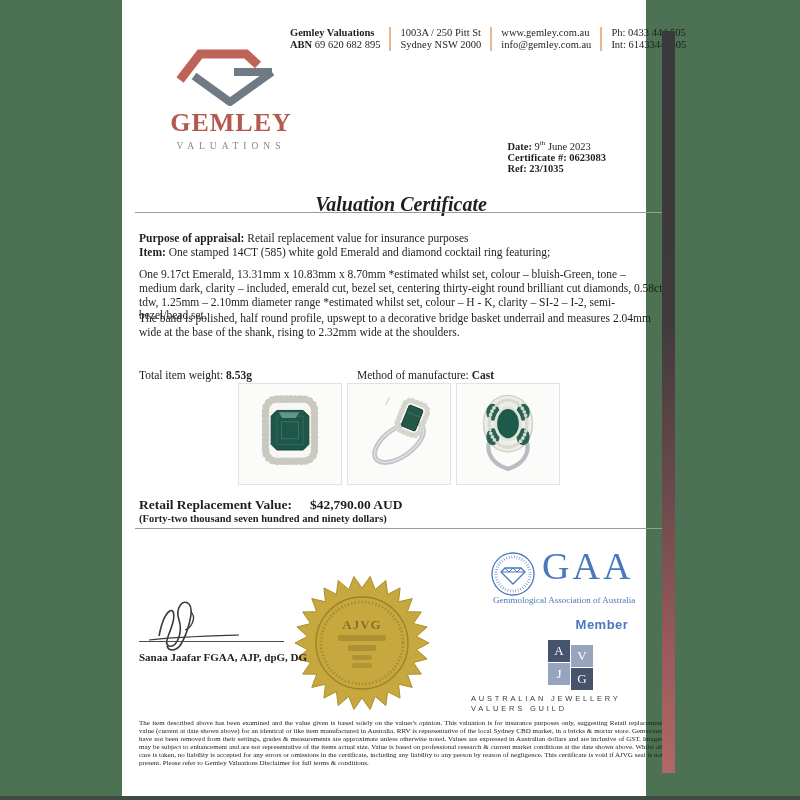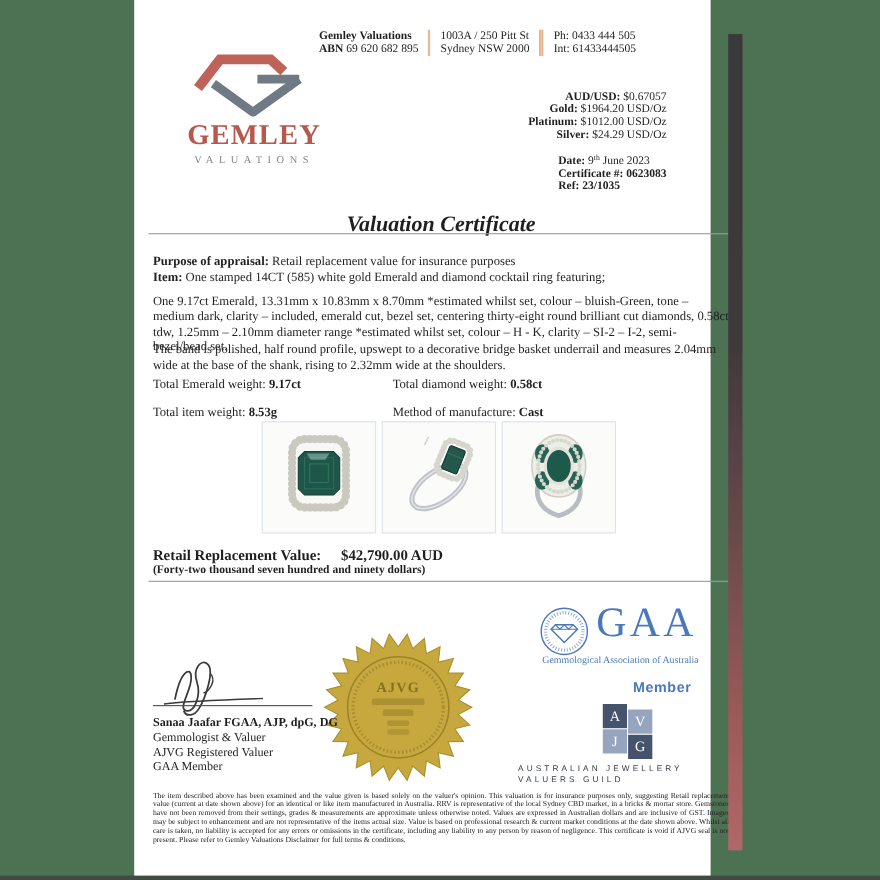--- a/index.html
+++ b/index.html
@@ -64,65 +64,59 @@
       <div class="brandcol">
         <div class="b">Gemley Valuations</div>
         <div><span class="b">ABN</span> <span>69 620 682 895</span></div>
       </div>
       <div class="vdiv"></div>
       <div class="brandcol">
         <div>1003A / 250 Pitt St</div>
         <div>Sydney NSW 2000</div>
       </div>
       <div class="vdiv"></div>
+      <div class="brandcol">
+        <div>www.gemley.com.au</div>
+        <div>info@gemley.com.au</div>
+      </div>
       <div class="vdiv"></div>
       <div class="brandcol">
         <div>Ph: 0433 444 505</div>
         <div>Int: 61433444505</div>
       </div>
     </div>
 
     <svg class="abs" style="left:50px;top:44px;" width="118" height="62" viewBox="0 0 118 62">
       <polyline points="8,36 28,10 74,10 86,21" fill="none" stroke="#bf6258" stroke-width="9"></polyline>
       <line x1="100" y1="28" x2="62" y2="28" stroke="#6f7a84" stroke-width="8"></line>
       <polyline points="100,28 58,58 22,32" fill="none" stroke="#6f7a84" stroke-width="8"></polyline>
     </svg>
     <div class="logoword">GEMLEY</div>
     <div class="logosub">VALUATIONS</div>
 
-    <div class="rates">
-      <div><span class="b">AUD/USD:</span> <span>$0.67057</span></div>
-      <div><span class="b">Gold:</span> <span>$1964.20 USD/Oz</span></div>
-      <div><span class="b">Platinum:</span> <span>$1012.00 USD/Oz</span></div>
-      <div><span class="b">Silver:</span> <span>$24.29 USD/Oz</span></div>
-    </div>
 
     <div class="meta">
       <div><span class="b">Date:</span> <span>9</span><sup>th</sup><span> June 2023</span></div>
       <div class="b"><span>Certificate #:</span> <span>0623083</span></div>
       <div class="b"><span>Ref:</span> <span>23/1035</span></div>
     </div>
 
     <div class="title">Valuation Certificate</div>
     <div class="rule" style="top:212px;"></div>
 
     <div class="body-line" style="top:232px;">
       <span class="b">Purpose of appraisal:</span><span> Retail replacement value for insurance purposes</span>
     </div>
     <div class="body-line" style="top:246px;">
       <span class="b">Item:</span><span> One stamped 14CT (585) white gold Emerald and diamond cocktail ring featuring;</span>
     </div>
 
     <div class="body-line" style="top:268px;">One 9.17ct Emerald, 13.31mm x 10.83mm x 8.70mm *estimated whilst set, colour – bluish-Green, tone – medium dark, clarity – included, emerald cut, bezel set, centering thirty-eight round brilliant cut diamonds, 0.58ct tdw, 1.25mm – 2.10mm diameter range *estimated whilst set, colour – H - K, clarity – SI-2 – I-2, semi-bezel/bead set.</div>
     <div class="body-line" style="top:312px;">The band is polished, half round profile, upswept to a decorative bridge basket underrail and measures 2.04mm wide at the base of the shank, rising to 2.32mm wide at the shoulders.</div>
 
-    <div class="body-line" style="top:344px;">
-      <span><span>Total Emerald weight: </span><span class="b">9.17ct</span></span>
-      <span style="position:absolute;left:218px;"><span>Total diamond weight: </span><span class="b">0.58ct</span></span>
-    </div>
     <div class="body-line" style="top:369px;">
       <span><span>Total item weight: </span><span class="b">8.53g</span></span>
       <span style="position:absolute;left:218px;"><span>Method of manufacture: </span><span class="b">Cast</span></span>
     </div>
 
     <div class="photos">
       <div class="photo">
         <svg width="98" height="94" viewBox="0 0 104 98">
           <rect x="26" y="12" width="52" height="66" rx="12" fill="#f7f7f3" stroke="#c9c9c0" stroke-width="8" stroke-dasharray="0 5" stroke-linecap="round"></rect>
           <path d="M38,24 H66 L72,30 V60 L66,66 H38 L32,60 V30 Z" fill="#1e564a" stroke="#153f36" stroke-width="1"></path>
@@ -196,24 +190,19 @@
       <rect x="58" y="88" width="20" height="5" rx="2" fill="#8f7a26" opacity="0.4"></rect>
     </svg>
 
     <svg class="abs" style="left:25px;top:592px;" width="95" height="60" viewBox="0 0 95 60">
       <path d="M12,44 C18,14 30,12 26,30 C23,42 16,52 22,54 C30,56 36,40 32,28 C28,16 36,6 42,12 C48,18 40,42 34,52 C30,59 22,60 20,54" fill="none" stroke="#3a3a3a" stroke-width="1.6"></path>
       <path d="M2,48 C25,45 60,44 92,43" fill="none" stroke="#3a3a3a" stroke-width="1.2"></path>
       <path d="M44,20 C50,26 44,36 38,38" fill="none" stroke="#3a3a3a" stroke-width="1.3"></path>
     </svg>
     <div class="sigline"></div>
     <div class="signame">Sanaa Jaafar FGAA, AJP, dpG, DG</div>
-    <div class="sigroles">
-      <div>Gemmologist &amp; Valuer</div>
-      <div>AJVG Registered Valuer</div>
-      <div>GAA Member</div>
-    </div>
 
     <div class="disclaimer">The item described above has been examined and the value given is based solely on the valuer's opinion. This valuation is for insurance purposes only, suggesting Retail replacement value (current at date shown above) for an identical or like item manufactured in Australia. RRV is representative of the local Sydney CBD market, in a bricks &amp; mortar store. Gemstones have not been removed from their settings, grades &amp; measurements are approximate unless otherwise noted. Values are expressed in Australian dollars and are inclusive of GST. Images may be subject to enhancement and are not representative of the items actual size. Value is based on professional research &amp; current market conditions at the date shown above. Whilst all care is taken, no liability is accepted for any errors or omissions in the certificate, including any liability to any person by reason of negligence. This certificate is void if AJVG seal is not present. Please refer to Gemley Valuations Disclaimer for full terms &amp; conditions.</div>
   </div>
 
   <div class="grad-bar"></div>
   <div class="bottom-strip"></div>
 </div>
 
 </body></html>

